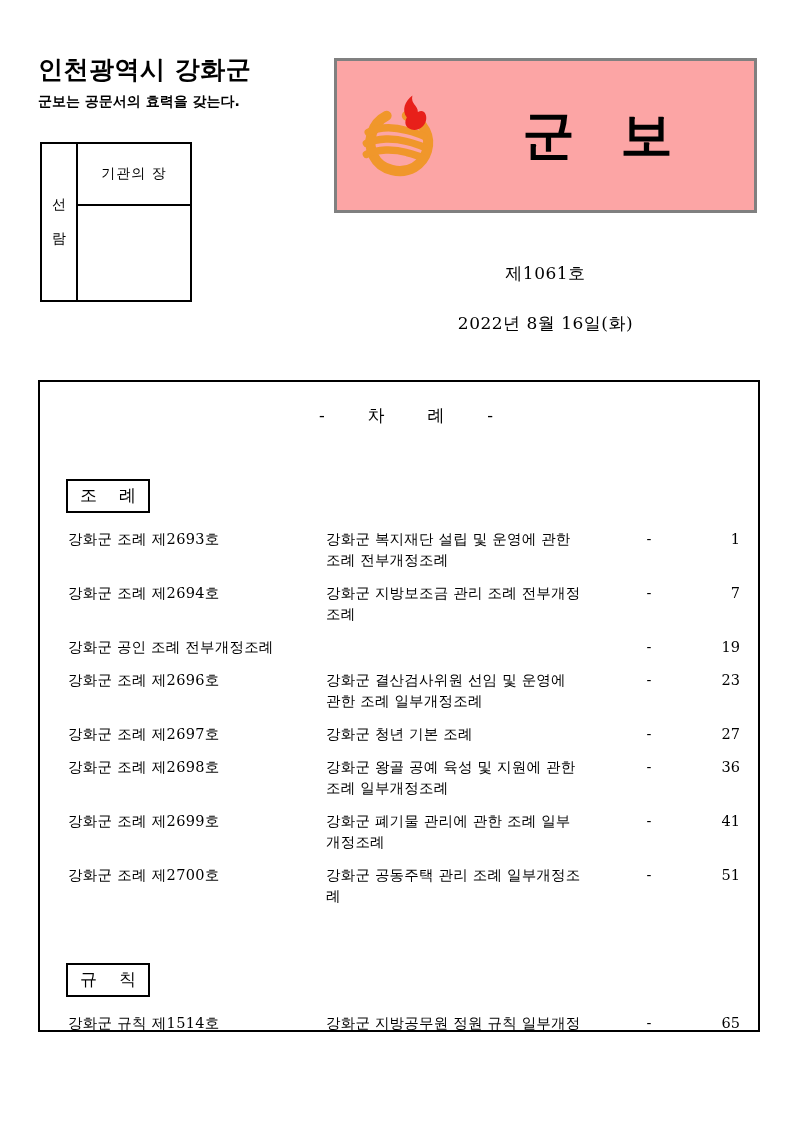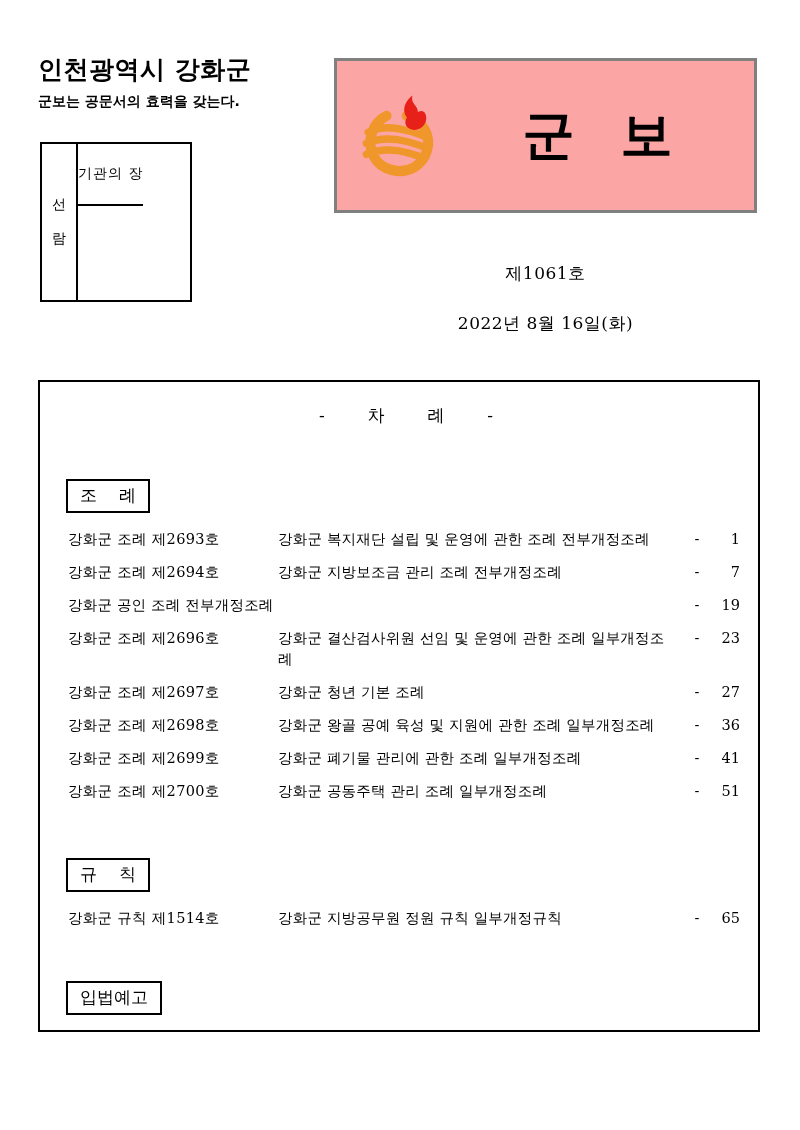--- a/index.html
+++ b/index.html
@@ -67,20 +67,21 @@
     flex-direction: column;
     align-items: center;
     justify-content: center;
     font-family: "DejaVu Serif", "Liberation Serif", serif;
     font-size: 14px;
     line-height: 2.4;
   }
   .stamp-col-right {
     flex: 1;
     display: flex;
+    flex-direction: column;
     box-sizing: border-box;
   }
   .stamp-cell-top {
     height: 62px;
     border-bottom: 2px solid #000;
     box-sizing: border-box;
     display: flex;
     align-items: center;
     justify-content: center;
     font-size: 14px;
@@ -178,20 +179,21 @@
     margin-top: 16px;
     padding-left: 28px;
     padding-right: 18px;
   }
   .entry {
     display: flex;
     align-items: flex-start;
     font-size: 14.5px;
     line-height: 1.45;
     margin-bottom: 12px;
+    gap: 48px;
   }
   .entry .num {
     width: 210px;
     flex: 0 0 210px;
     white-space: nowrap;
     letter-spacing: 0.3px;
   }
   .entry .title {
     flex: 1 1 auto;
     padding-right: 6px;

